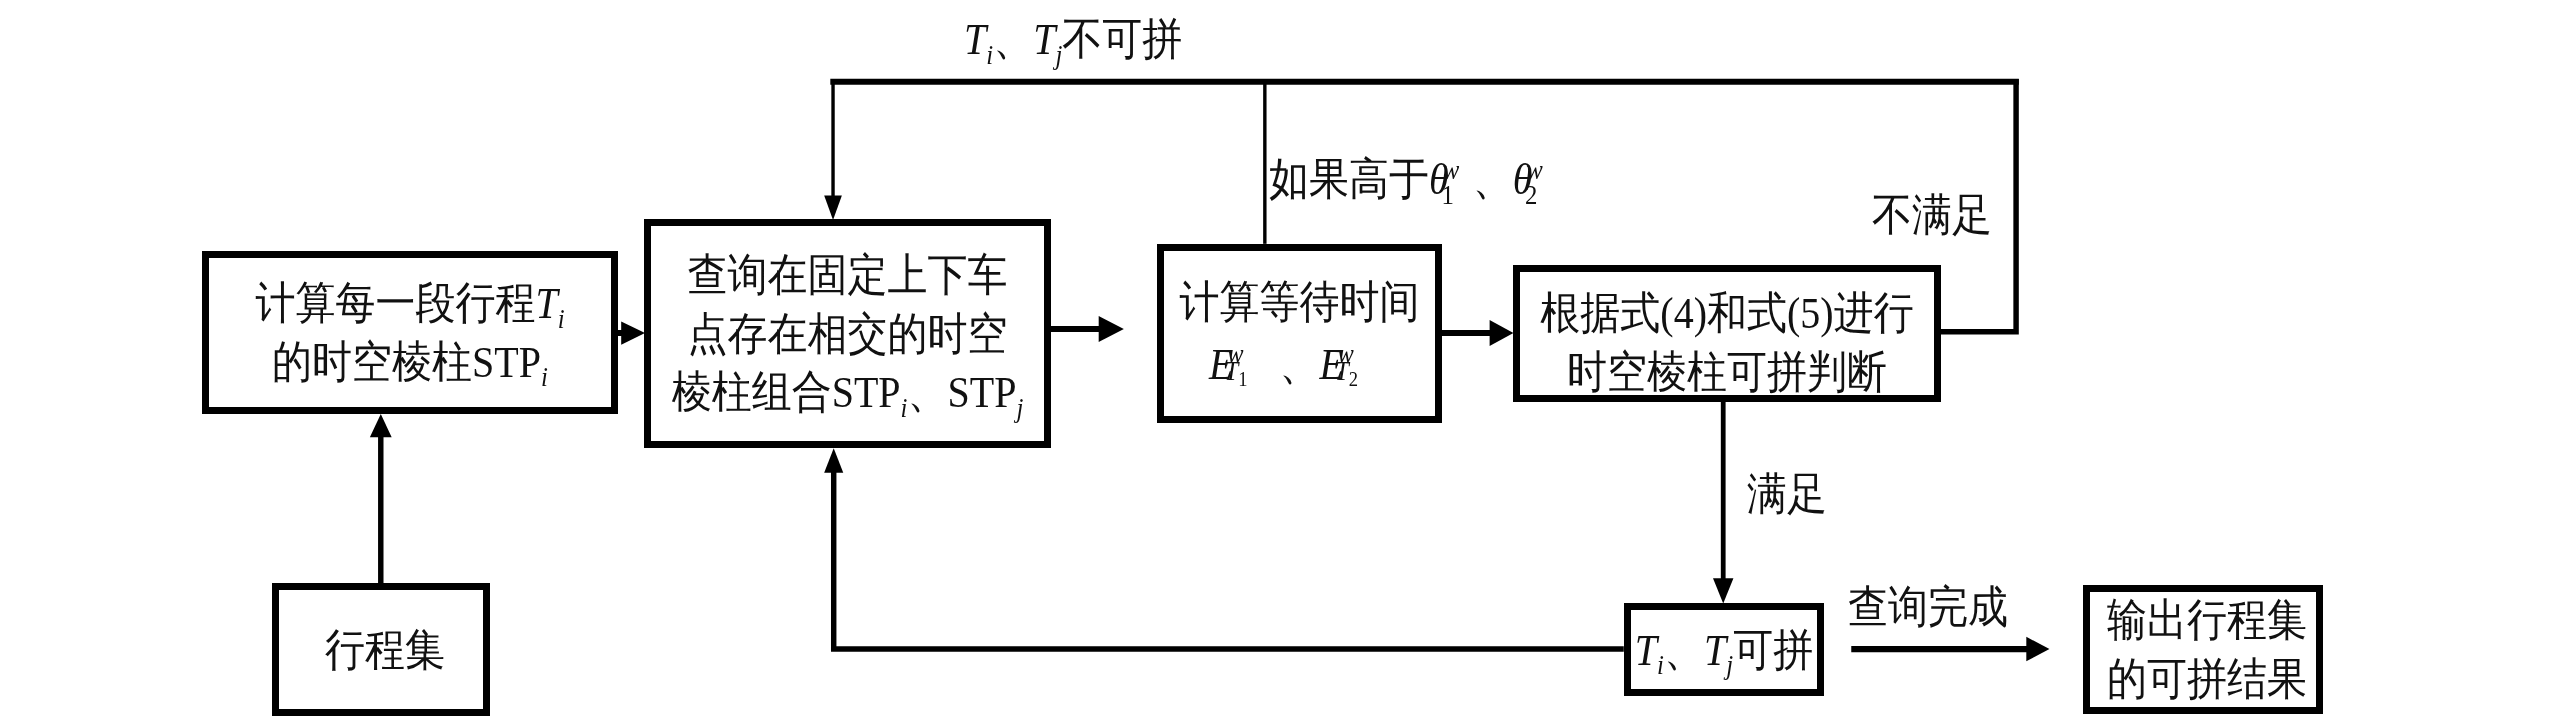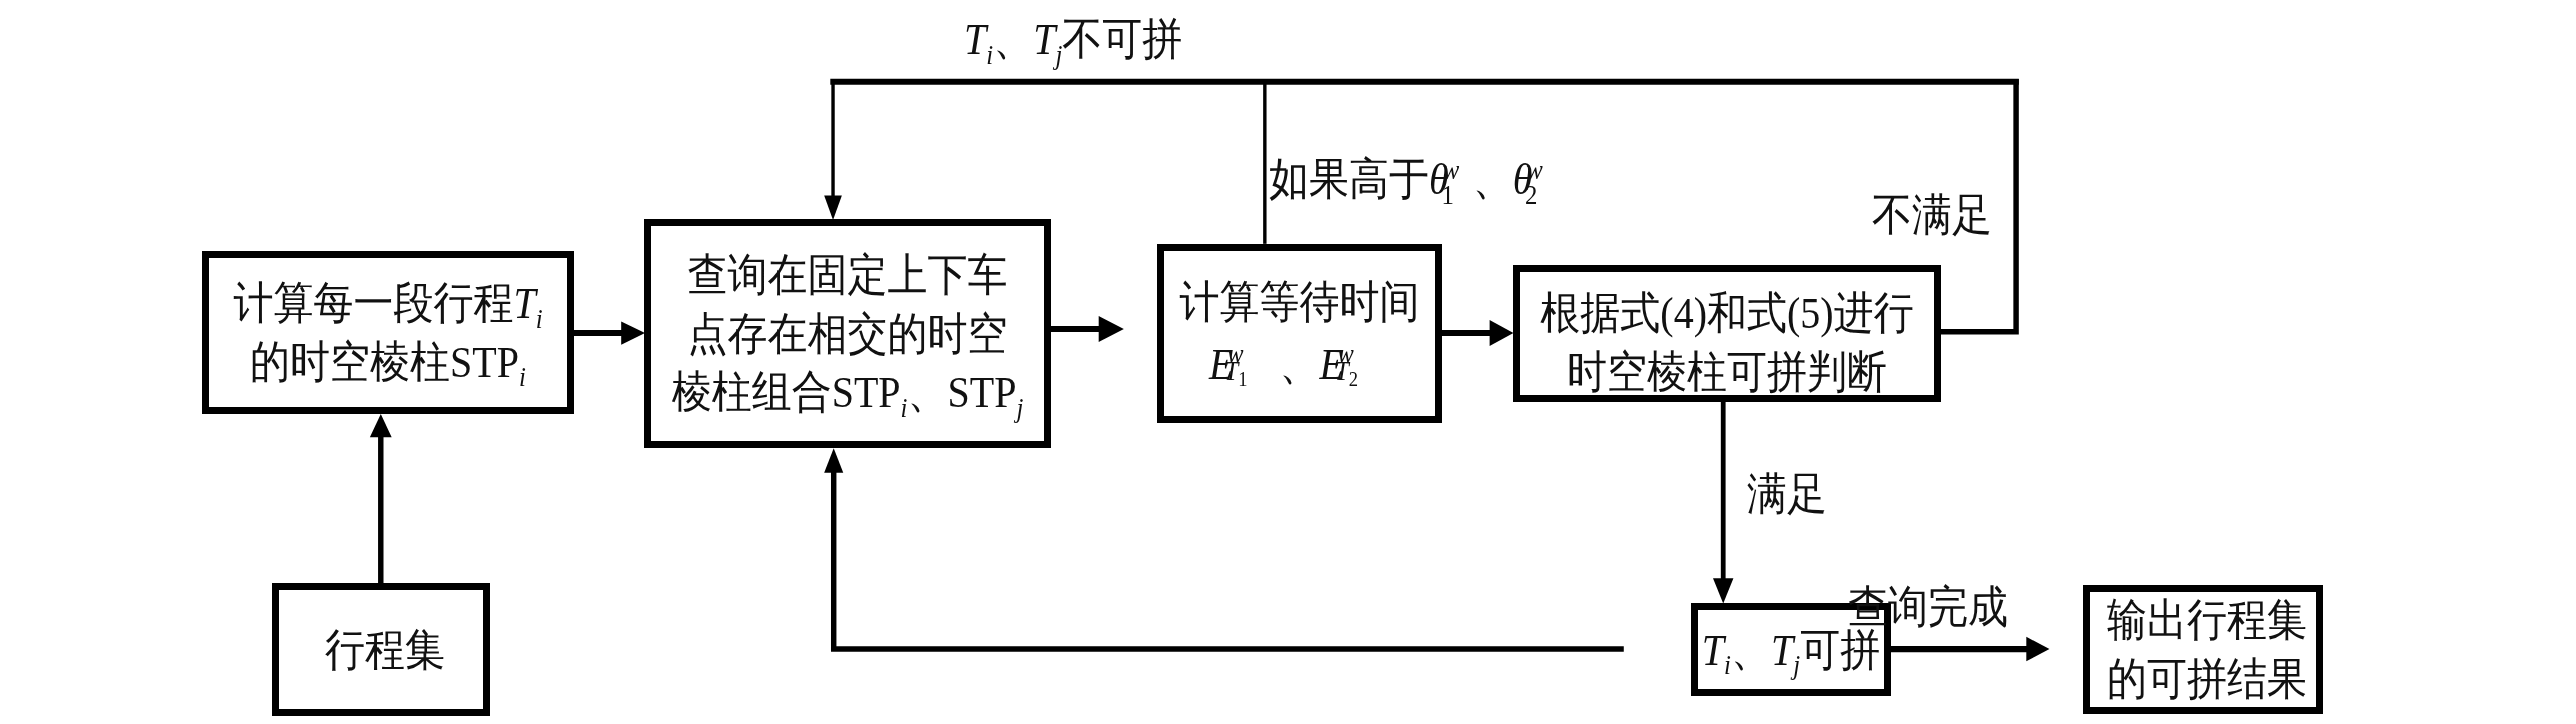--- a/index.html
+++ b/index.html
@@ -13,25 +13,25 @@
   .m { font-style: italic; }
   .sub-i { font-style: italic; font-size: 0.62em; vertical-align: -0.35em; line-height: 0; }
   .ss { display: inline-block; position: relative; }
   .ss .sup { position: absolute; left: 0.1em; top: -0.35em; font-style: italic; font-size: 0.62em; }
   .ss .sub { position: absolute; left: 0.05em; bottom: -0.55em; font-style: italic; font-size: 0.62em; white-space: nowrap; }
   .ss .sub .n { font-style: normal; font-size: 0.75em; vertical-align: -0.3em; }
   .ss .pad { display: inline-block; width: 1.15em; }
   .ss .pad2 { display: inline-block; width: 0.6em; }
 
   #box-trips   { left: 272px;  top: 583px; width: 218px; height: 133px; padding-left: 8px; }
-  #box-stp     { left: 202px;  top: 251px; width: 372px; height: 163px; }
+  #box-stp     { left: 202px;  top: 251px; width: 416px; height: 163px; }
   #box-query   { left: 644px;  top: 219px; width: 407px; height: 229px; }
   #box-wait    { left: 1123px; top: 244px; width: 285px; height: 179px; margin-left: 34px; }
   #box-judge   { left: 1513px; top: 265px; width: 428px; height: 137px; align-items: flex-end; }
-  #box-ok      { left: 1691px; top: 603px; width: 200px; height: 93px; }
+  #box-ok      { left: 1624px; top: 603px; width: 200px; height: 93px; }
   #box-output  { left: 2083px; top: 585px; width: 240px; height: 129px; padding-left: 8px; }
 
   #lbl-not-combinable { left: 964px; top: 15px; }
   #lbl-if-higher      { left: 1269px; top: 155px; }
   #lbl-not-satisfied  { left: 1872px; top: 191px; }
   #lbl-satisfied      { left: 1747px; top: 470px; }
   #lbl-query-done     { left: 1848px; top: 583px; }
 </style>
 </head>
 <body>

